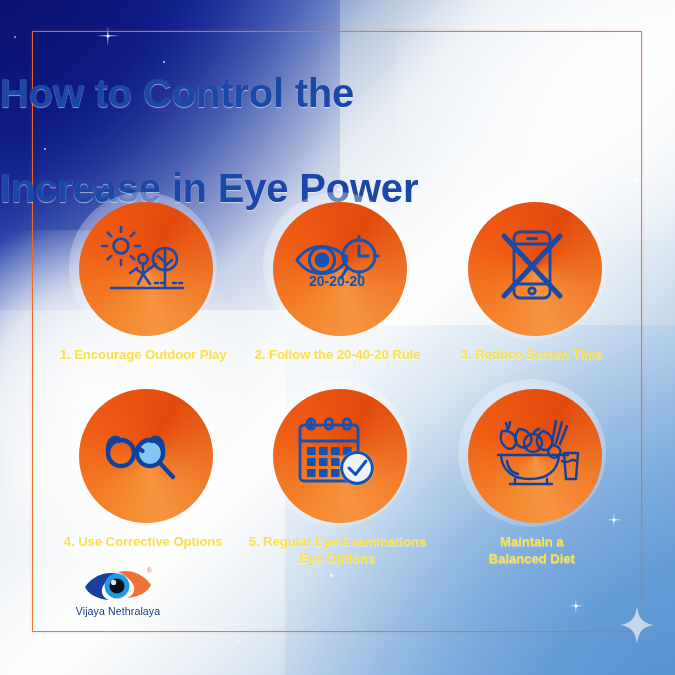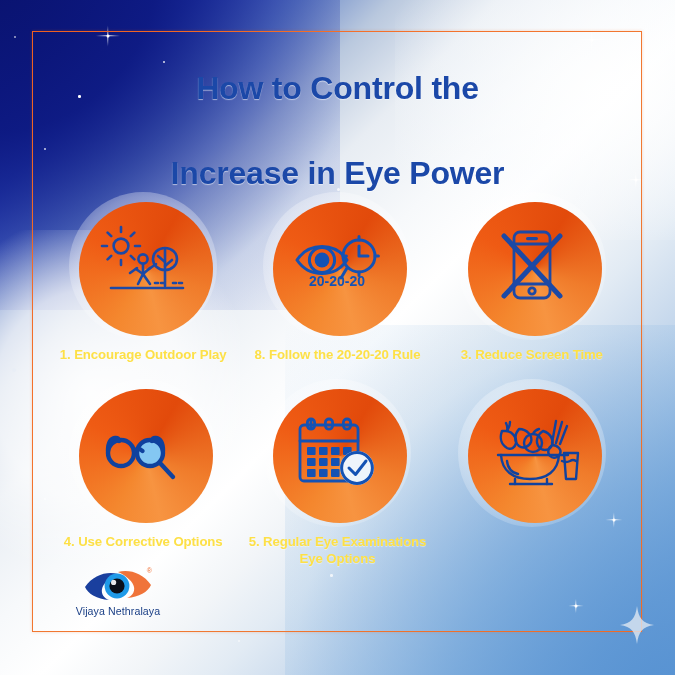--- a/index.html
+++ b/index.html
@@ -65,22 +65,22 @@
     border-image:linear-gradient(135deg,#ef5f20 0%,#f4712b 30%,#f07a33 60%,#ef6a26 100%) 1;
     box-shadow:0 0 3px rgba(240,110,40,0.25);
   }
   .corner-star{
     position:absolute;right:21px;bottom:31px;width:34px;height:38px;
     opacity:0.85;
   }
 
   
   .title{
-    position:absolute;left:0;right:0;top:68px;text-align:center;
-    color:#1b48a8;font-weight:bold;font-size:32px;line-height:1.26;
+    position:absolute;left:0;right:0;top:68px;text-align:left;
+    color:#1b48a8;font-weight:bold;font-size:40px;line-height:1.26;
     letter-spacing:-0.2px;
     text-shadow:0 1px 1px rgba(255,255,255,0.55);
   }
   .title .l2{display:block;margin-top:45px;}
 
   
   .grid{position:absolute;left:46px;right:46px;top:196px;}
   .row{display:flex;}
   .cell{flex:1;display:flex;flex-direction:column;align-items:center;}
   .row2{margin-top:19px;}
@@ -229,21 +229,21 @@
                 <circle cx="31" cy="34" r="7.4" fill="#1452b4" stroke="none"></circle>
                 <circle cx="68" cy="30" r="16"></circle>
                 <path d="M68 30 V20 M68 30 H77"></path>
                 <path d="M68 14 v-3.4 M68 49.4 v-3.4 M84 30 h3.4 M52 30 h3.4"></path>
                 <path d="M56 42 L50 52"></path>
               </g>
               <text x="46" y="60" font-family="'Liberation Sans',sans-serif" font-size="14" font-weight="bold" fill="#1452b4" text-anchor="middle">20-20-20</text>
             </svg>
           </div>
         </div>
-        <div class="cap">8. Follow the 20-20-20 Rule</div>
+        <div class="cap">2. Follow the 20-40-20 Rule</div>
       </div>
 
       <div class="cell">
         <div class="ico-wrap">
           <div class="ico-halo"></div>
           <div class="ring"></div>
           <div class="glyph">
             <svg viewBox="0 0 92 80">
               <g fill="none" stroke="#1c49a6" stroke-width="2.8" stroke-linecap="round" stroke-linejoin="round">
                 <rect x="28" y="6" width="36" height="66" rx="6"></rect>
@@ -344,20 +344,24 @@
                 <path d="M15 42 c1 16 12 24 29 24 s28-8 29-24"></path>
                 <path d="M21 48 c1 8 6 12 11 13"></path>
                 <path d="M29 66 v5 M61 66 v5"></path>
                 <path d="M24 71 H66"></path>
                 <path d="M81 40 h14 l-2 26 h-10 z" transform="translate(-3,0)"></path>
                 <path d="M79 48 q4 2 8 0 q3 -2 6 0" transform="translate(-3,0)"></path>
               </g>
             </svg>
           </div>
         </div>
+        <div class="cap">
+          <span>Maintain a</span><br>
+          <span>Balanced Diet</span>
+        </div>
       </div>
 
     </div>
   </div>
 
   <div class="logo">
     <div class="logo-mark">
       <svg viewBox="0 0 70 36" style="width:70px;height:36px;">
         <path d="M2 19 C10 7 24 3 35 6 C26 10 20 16 19 21 C18 26 21 30 26 32 C14 31 5 26 2 19 Z" fill="#1a3f9e"></path>
         <path d="M68 17 C60 5 46 1 35 4 C44 8 50 14 51 19 C52 24 49 28 44 30 C56 29 65 24 68 17 Z" fill="#f0743a"></path>

